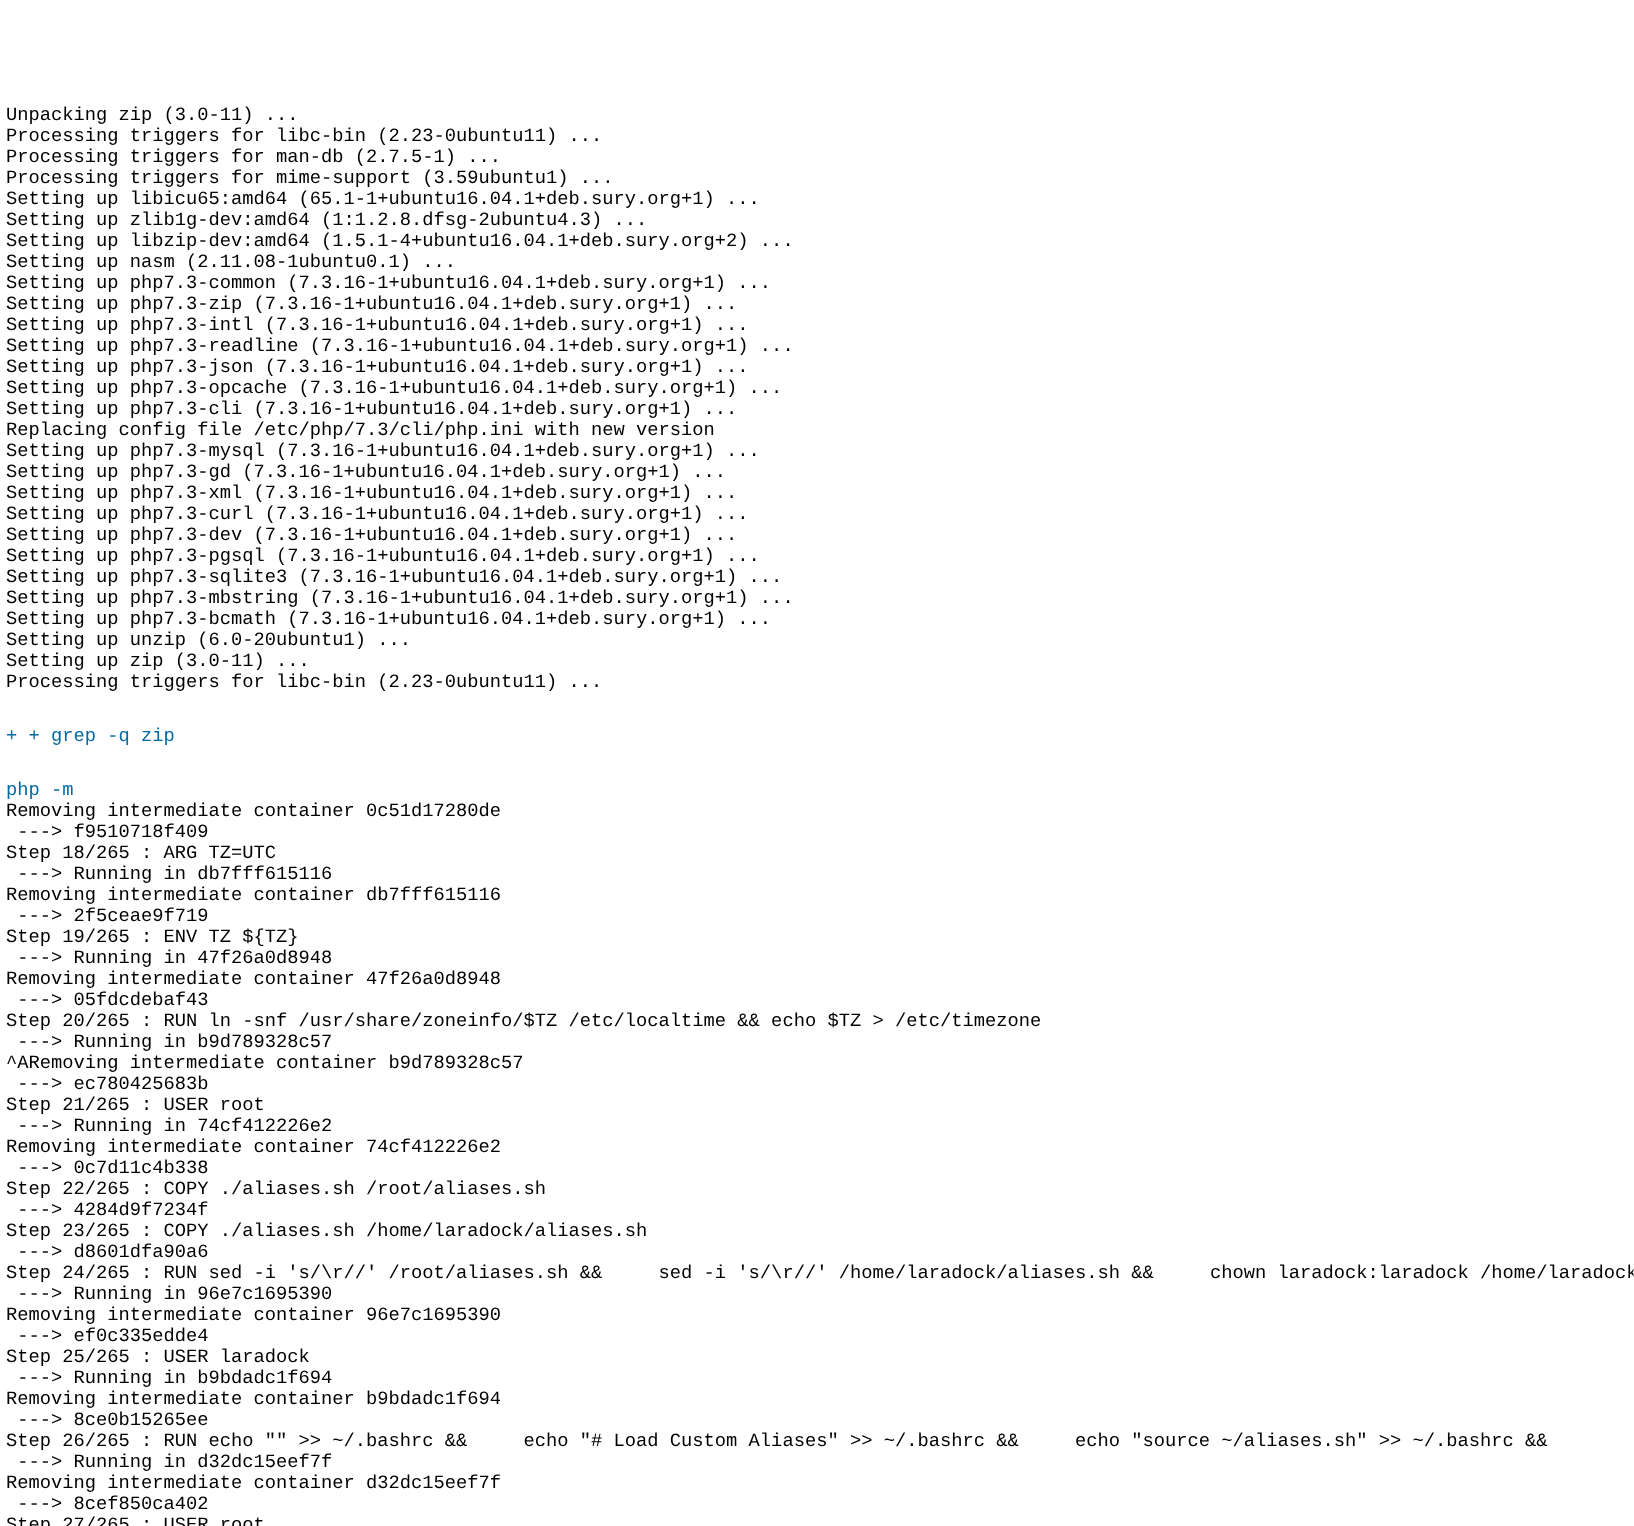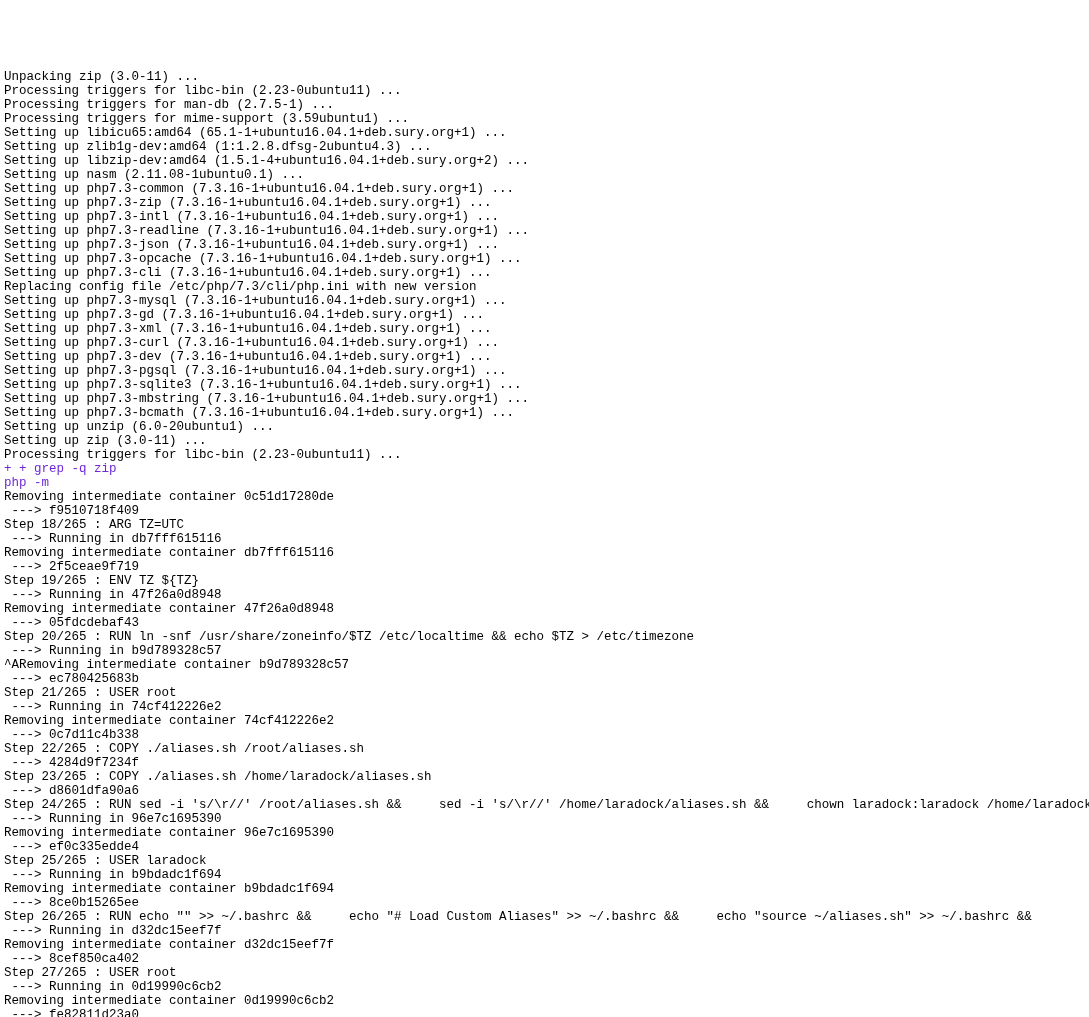--- a/index.html
+++ b/index.html
@@ -13,21 +13,22 @@
     white-space:pre;
     overflow:hidden;
   }
   #term{
     padding:0 4px 0 4px;
   }
   .line{
     white-space:pre;
   }
   .red{
-    color:#6d28d9;
+    color:#0369a1;
+    margin-top:22px;
   }
 </style>
 </head>
 <body>
 
 
 
 <div id="term"><div class="line">Unpacking zip (3.0-11) ...</div><div class="line">Processing triggers for libc-bin (2.23-0ubuntu11) ...</div><div class="line">Processing triggers for man-db (2.7.5-1) ...</div><div class="line">Processing triggers for mime-support (3.59ubuntu1) ...</div><div class="line">Setting up libicu65:amd64 (65.1-1+ubuntu16.04.1+deb.sury.org+1) ...</div><div class="line">Setting up zlib1g-dev:amd64 (1:1.2.8.dfsg-2ubuntu4.3) ...</div><div class="line">Setting up libzip-dev:amd64 (1.5.1-4+ubuntu16.04.1+deb.sury.org+2) ...</div><div class="line">Setting up nasm (2.11.08-1ubuntu0.1) ...</div><div class="line">Setting up php7.3-common (7.3.16-1+ubuntu16.04.1+deb.sury.org+1) ...</div><div class="line">Setting up php7.3-zip (7.3.16-1+ubuntu16.04.1+deb.sury.org+1) ...</div><div class="line">Setting up php7.3-intl (7.3.16-1+ubuntu16.04.1+deb.sury.org+1) ...</div><div class="line">Setting up php7.3-readline (7.3.16-1+ubuntu16.04.1+deb.sury.org+1) ...</div><div class="line">Setting up php7.3-json (7.3.16-1+ubuntu16.04.1+deb.sury.org+1) ...</div><div class="line">Setting up php7.3-opcache (7.3.16-1+ubuntu16.04.1+deb.sury.org+1) ...</div><div class="line">Setting up php7.3-cli (7.3.16-1+ubuntu16.04.1+deb.sury.org+1) ...</div><div class="line">Replacing config file /etc/php/7.3/cli/php.ini with new version</div><div class="line">Setting up php7.3-mysql (7.3.16-1+ubuntu16.04.1+deb.sury.org+1) ...</div><div class="line">Setting up php7.3-gd (7.3.16-1+ubuntu16.04.1+deb.sury.org+1) ...</div><div class="line">Setting up php7.3-xml (7.3.16-1+ubuntu16.04.1+deb.sury.org+1) ...</div><div class="line">Setting up php7.3-curl (7.3.16-1+ubuntu16.04.1+deb.sury.org+1) ...</div><div class="line">Setting up php7.3-dev (7.3.16-1+ubuntu16.04.1+deb.sury.org+1) ...</div><div class="line">Setting up php7.3-pgsql (7.3.16-1+ubuntu16.04.1+deb.sury.org+1) ...</div><div class="line">Setting up php7.3-sqlite3 (7.3.16-1+ubuntu16.04.1+deb.sury.org+1) ...</div><div class="line">Setting up php7.3-mbstring (7.3.16-1+ubuntu16.04.1+deb.sury.org+1) ...</div><div class="line">Setting up php7.3-bcmath (7.3.16-1+ubuntu16.04.1+deb.sury.org+1) ...</div><div class="line">Setting up unzip (6.0-20ubuntu1) ...</div><div class="line">Setting up zip (3.0-11) ...</div><div class="line">Processing triggers for libc-bin (2.23-0ubuntu11) ...</div><div class="line red">+ + grep -q zip</div><div class="line red">php -m</div><div class="line">Removing intermediate container 0c51d17280de</div><div class="line"> ---&gt; f9510718f409</div><div class="line">Step 18/265 : ARG TZ=UTC</div><div class="line"> ---&gt; Running in db7fff615116</div><div class="line">Removing intermediate container db7fff615116</div><div class="line"> ---&gt; 2f5ceae9f719</div><div class="line">Step 19/265 : ENV TZ ${TZ}</div><div class="line"> ---&gt; Running in 47f26a0d8948</div><div class="line">Removing intermediate container 47f26a0d8948</div><div class="line"> ---&gt; 05fdcdebaf43</div><div class="line">Step 20/265 : RUN ln -snf /usr/share/zoneinfo/$TZ /etc/localtime &amp;&amp; echo $TZ &gt; /etc/timezone</div><div class="line"> ---&gt; Running in b9d789328c57</div><div class="line">^ARemoving intermediate container b9d789328c57</div><div class="line"> ---&gt; ec780425683b</div><div class="line">Step 21/265 : USER root</div><div class="line"> ---&gt; Running in 74cf412226e2</div><div class="line">Removing intermediate container 74cf412226e2</div><div class="line"> ---&gt; 0c7d11c4b338</div><div class="line">Step 22/265 : COPY ./aliases.sh /root/aliases.sh</div><div class="line"> ---&gt; 4284d9f7234f</div><div class="line">Step 23/265 : COPY ./aliases.sh /home/laradock/aliases.sh</div><div class="line"> ---&gt; d8601dfa90a6</div><div class="line">Step 24/265 : RUN sed -i 's/\r//' /root/aliases.sh &amp;&amp;     sed -i 's/\r//' /home/laradock/aliases.sh &amp;&amp;     chown laradock:laradock /home/laradock/aliases.sh &amp;&amp;     echo "" &gt;&gt; ~/.bashrc &amp;&amp;     echo "" &gt;&gt; ~/.bashrc</div><div class="line"> ---&gt; Running in 96e7c1695390</div><div class="line">Removing intermediate container 96e7c1695390</div><div class="line"> ---&gt; ef0c335edde4</div><div class="line">Step 25/265 : USER laradock</div><div class="line"> ---&gt; Running in b9bdadc1f694</div><div class="line">Removing intermediate container b9bdadc1f694</div><div class="line"> ---&gt; 8ce0b15265ee</div><div class="line">Step 26/265 : RUN echo "" &gt;&gt; ~/.bashrc &amp;&amp;     echo "# Load Custom Aliases" &gt;&gt; ~/.bashrc &amp;&amp;     echo "source ~/aliases.sh" &gt;&gt; ~/.bashrc &amp;&amp;         echo "" &gt;&gt; ~/.bashrc</div><div class="line"> ---&gt; Running in d32dc15eef7f</div><div class="line">Removing intermediate container d32dc15eef7f</div><div class="line"> ---&gt; 8cef850ca402</div><div class="line">Step 27/265 : USER root</div><div class="line"> ---&gt; Running in 0d19990c6cb2</div><div class="line">Removing intermediate container 0d19990c6cb2</div><div class="line"> ---&gt; fe82811d23a0</div></div>
 
 

